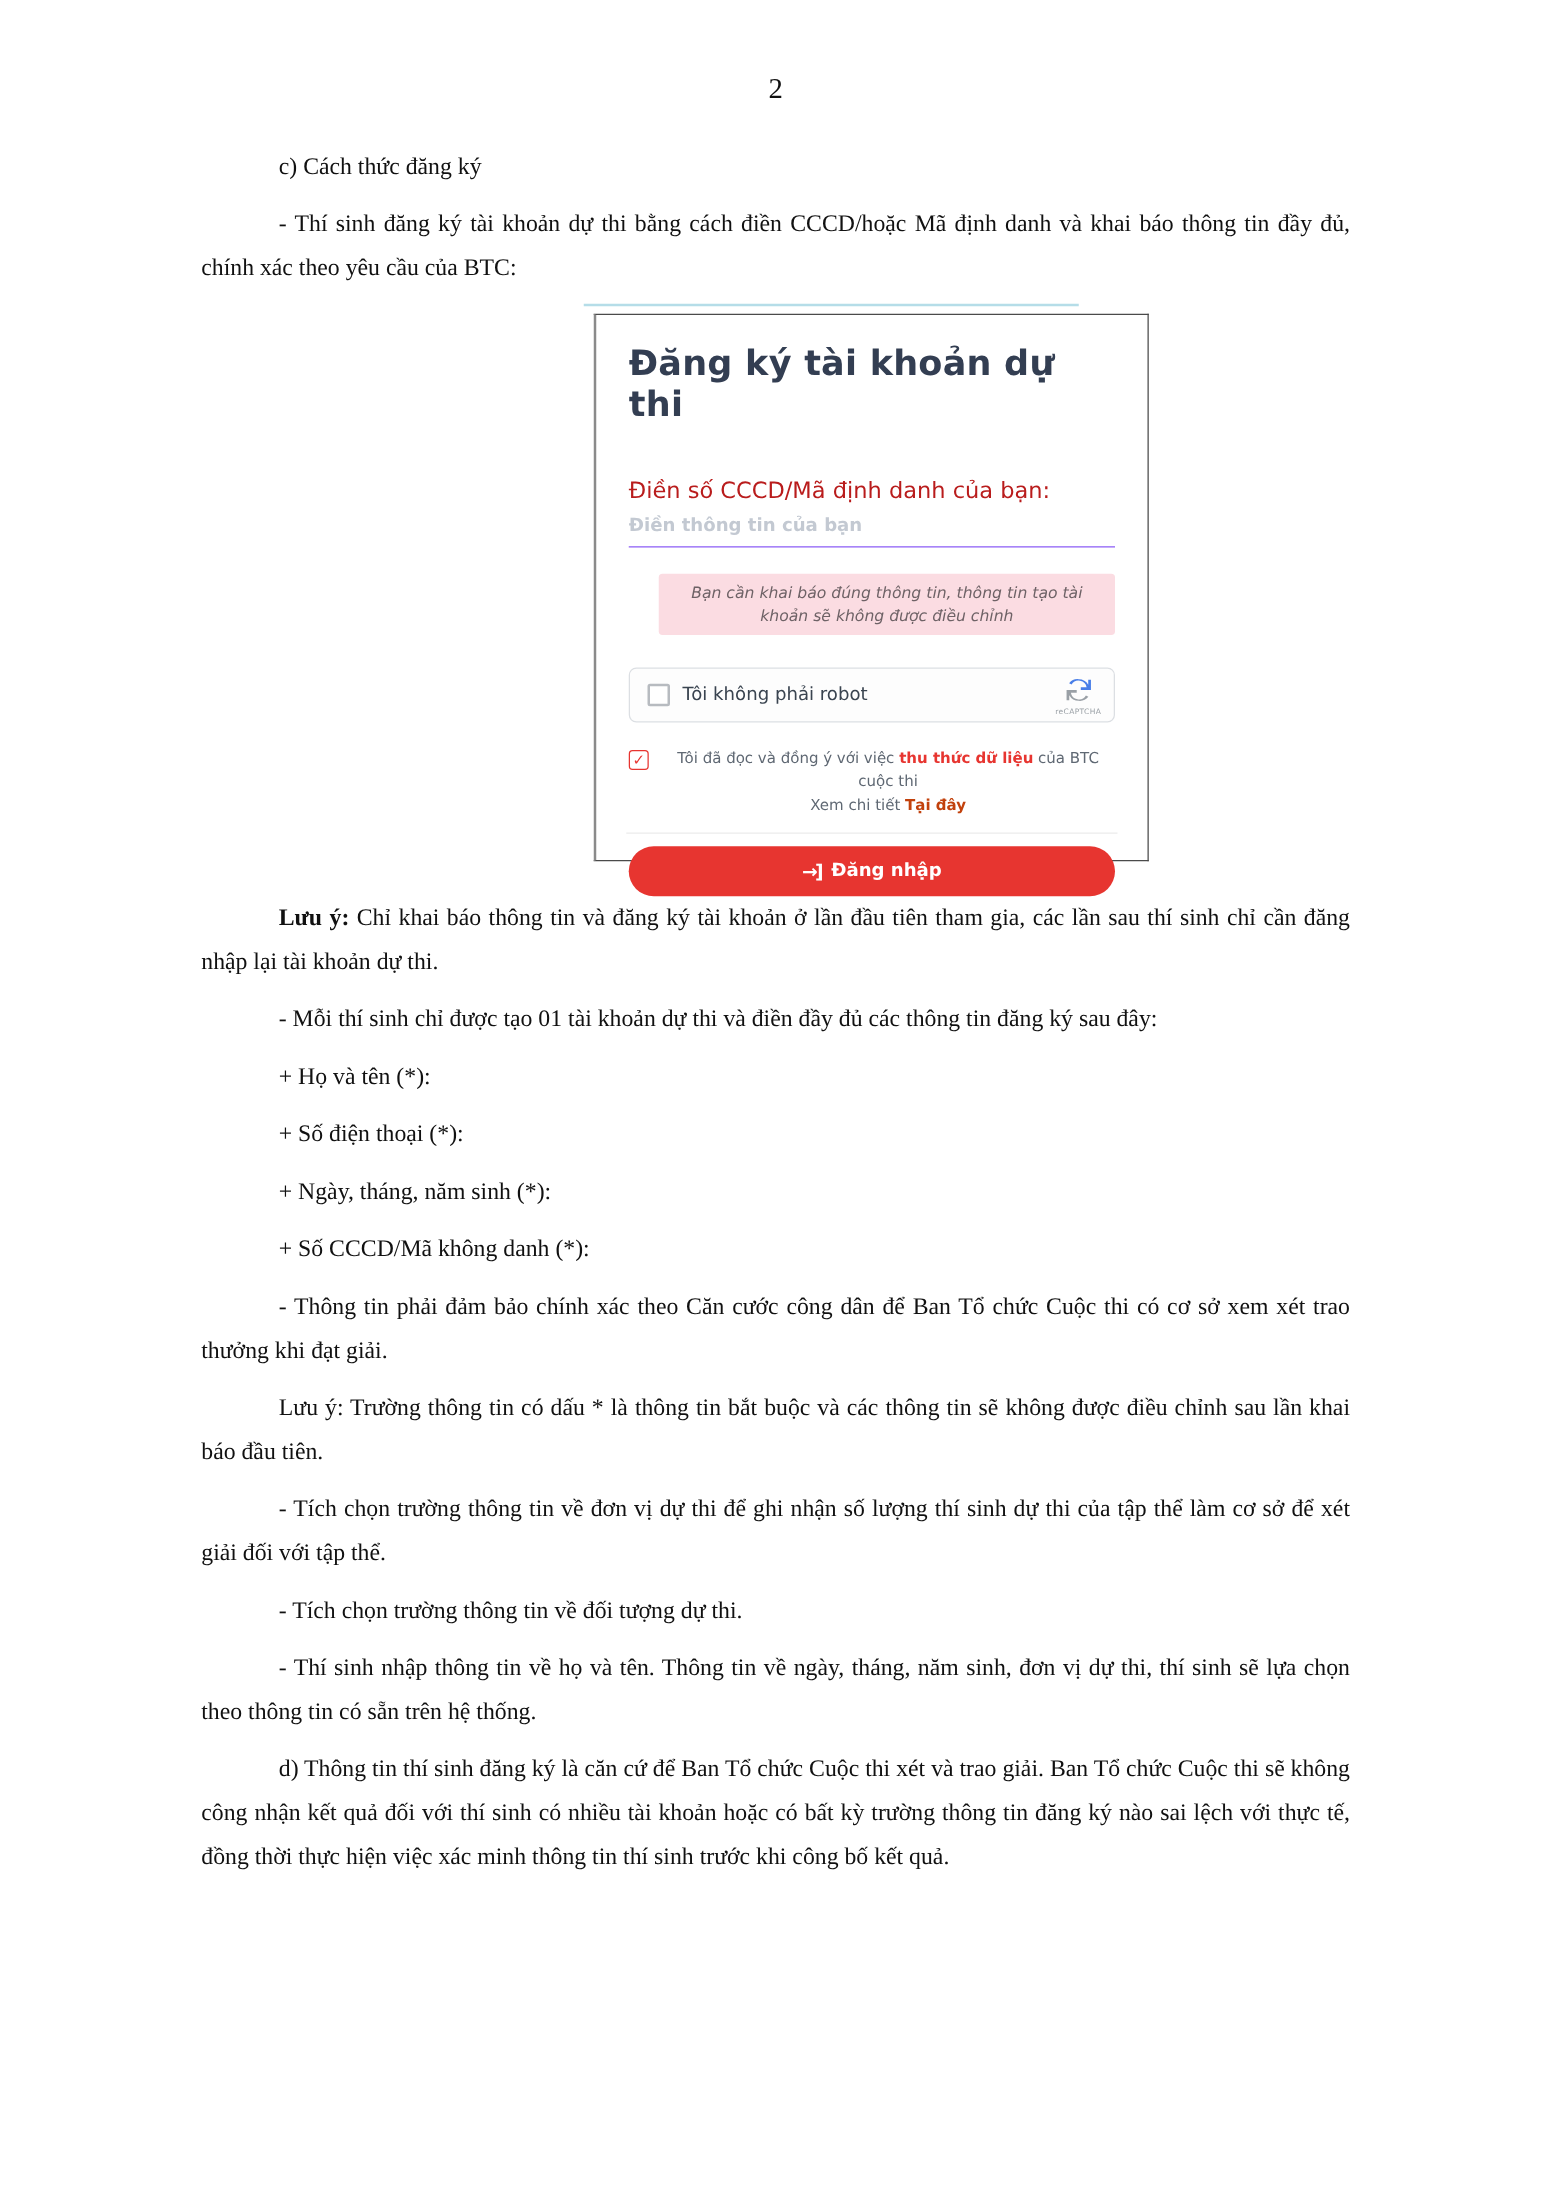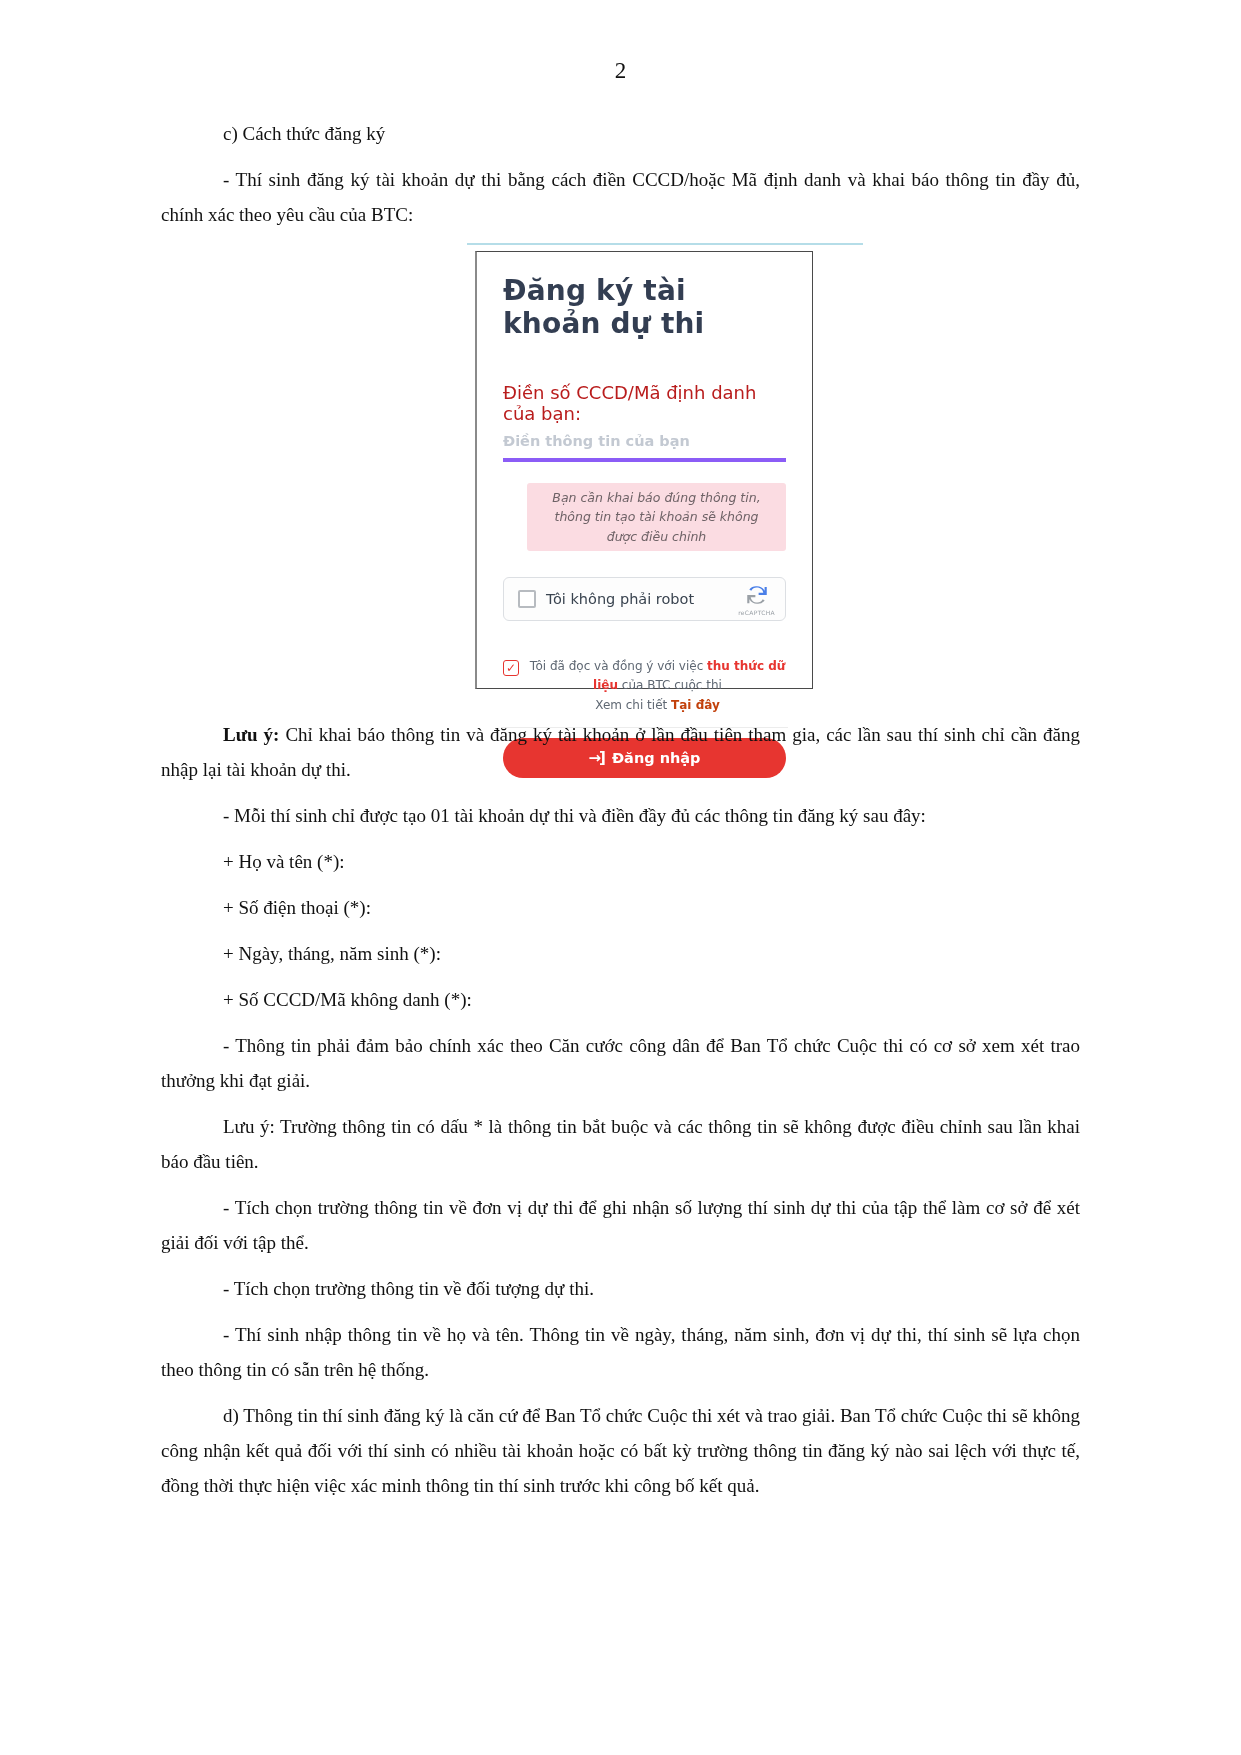--- a/index.html
+++ b/index.html
@@ -32,41 +32,41 @@
   
   .form-wrap { margin: 6px 0 28px 0; }
   .blue-line {
     margin-left: 306px;
     width: 396px; height: 0;
     border-top: 2px solid #b5dde8;
     margin-bottom: 6px;
   }
   .form-card {
     margin-left: 314px;
-    width: 338px; height: 438px;
+    width: 444px; height: 438px;
     border: 1px solid #4a4a4a;
     border-left: 2px solid #8a8a8a;
     background: #ffffff;
     padding: 22px 26px 0 26px;
     font-family: "DejaVu Sans", "Liberation Sans", sans-serif;
   }
   .form-title {
     font-size: 28px;
     font-weight: bold;
     color: #333e52;
     margin: 0 0 42px 0;
     letter-spacing: 0.2px;
   }
   .input-label {
     font-size: 18px;
     color: #b91c1c;
     margin-bottom: 7px;
   }
   .text-input {
-    border-bottom: 4px solid #8b5cf6;
+    border-bottom: 1px solid #8b5cf6;
     padding-bottom: 8px;
     margin-bottom: 21px;
     cursor: text;
   }
   .placeholder {
     font-size: 14.5px;
     font-weight: 600;
     color: #c3c9d2;
   }
   .warning-note {
@@ -82,21 +82,21 @@
     margin-left: 24px;
   }
   .captcha-box {
     border: 1px solid #dcdfe3;
     border-radius: 6px;
     background: #fdfdfd;
     height: 44px;
     display: flex;
     align-items: center;
     padding: 0 10px 0 14px;
-    margin-bottom: 36px;
+    margin-bottom: 19px;
   }
   .captcha-checkbox {
     width: 18px; height: 18px;
     border: 2px solid #b7bbc0;
     border-radius: 2px;
     background: #ffffff;
     margin-right: 10px;
     flex: 0 0 auto;
     cursor: pointer;
   }

